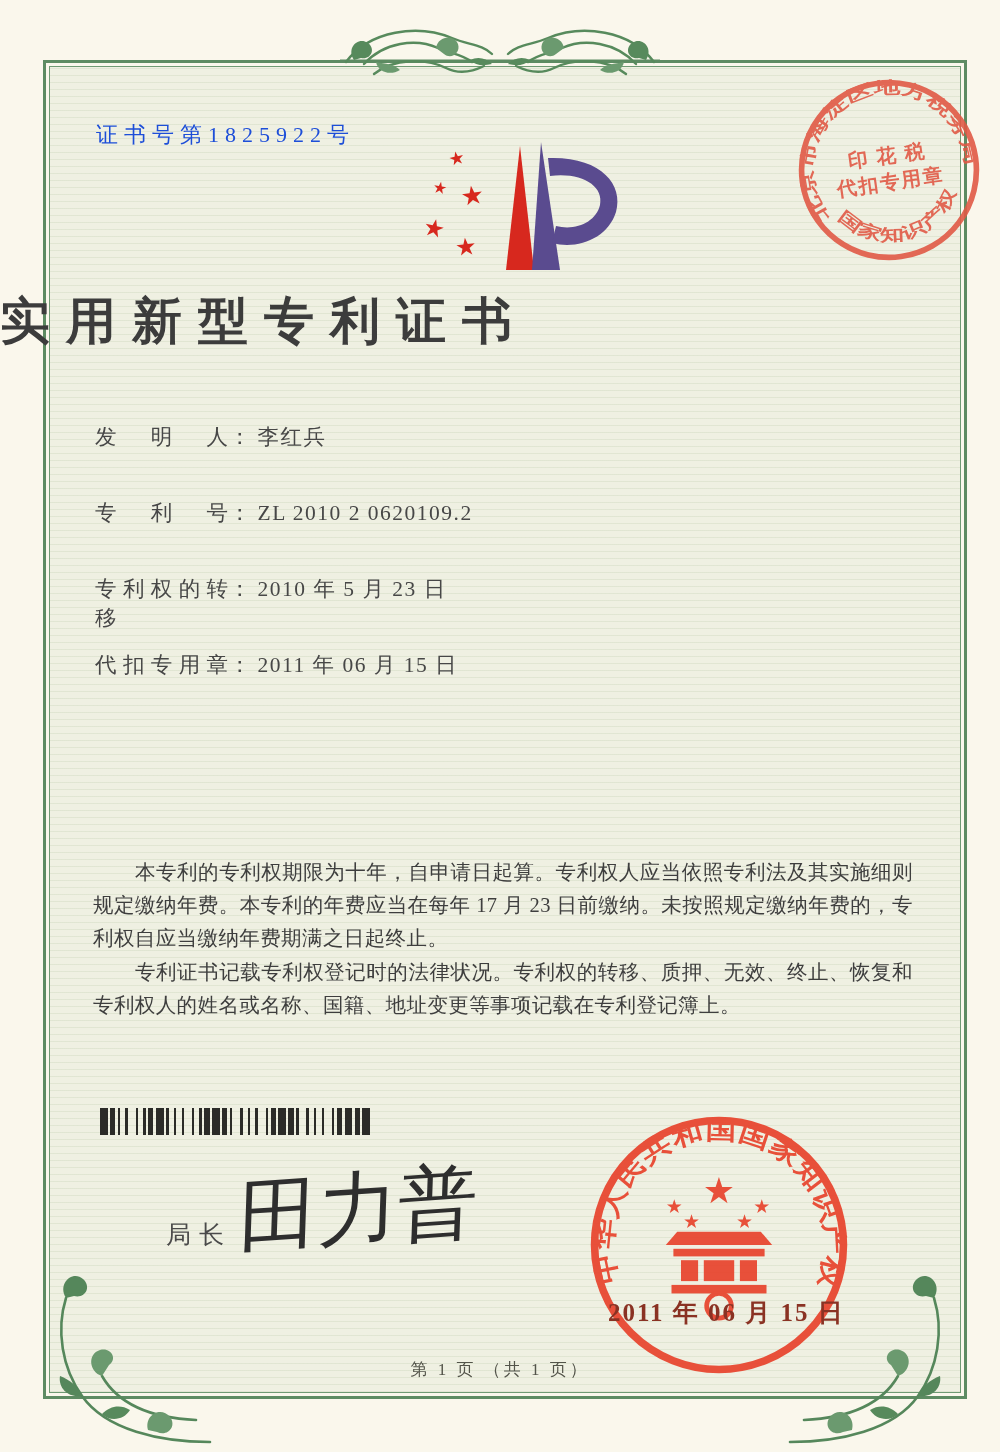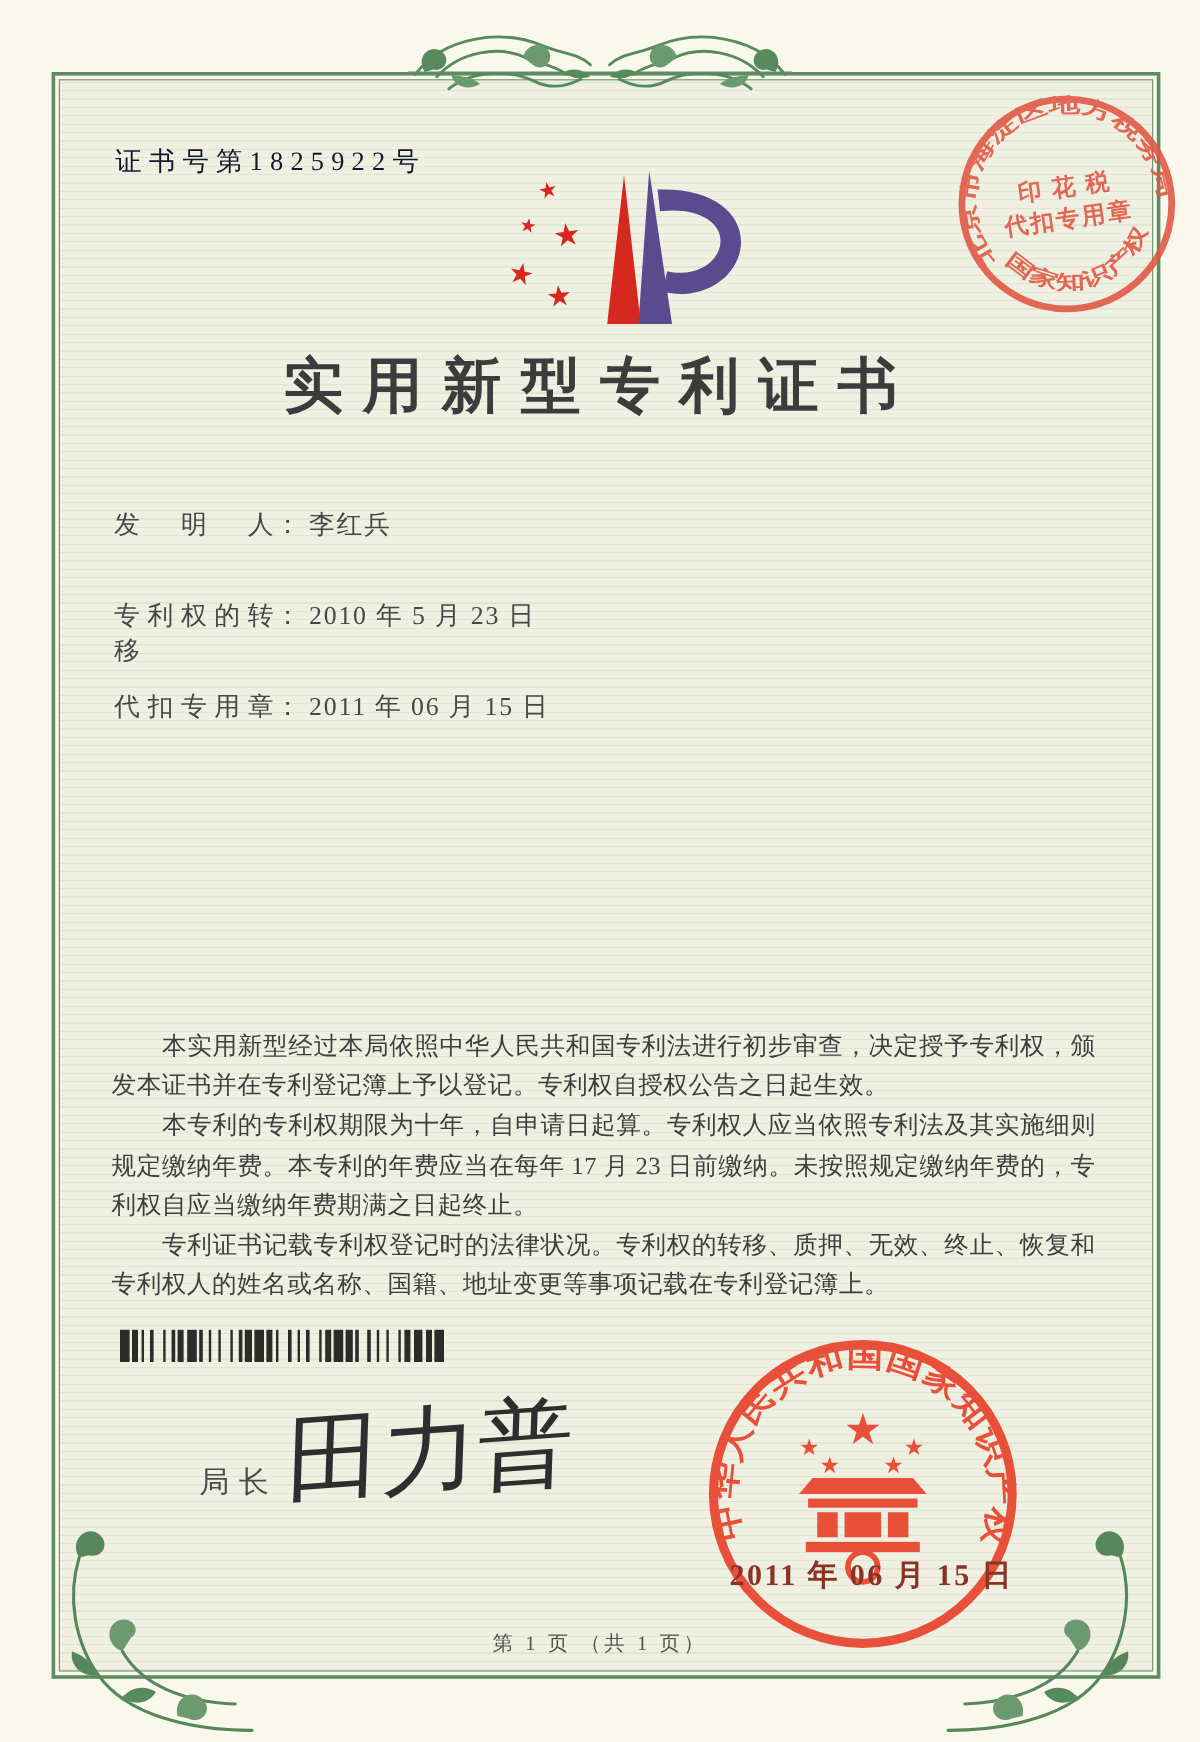--- a/index.html
+++ b/index.html
@@ -23,25 +23,25 @@
       transparent 1px, transparent 7px);
   }
   
   .ornament{position:absolute;pointer-events:none;}
   #orn-top{left:340px;top:18px;width:320px;height:84px;}
   #orn-bl{left:40px;top:1270px;width:190px;height:182px;}
   #orn-br{left:770px;top:1270px;width:190px;height:182px;}
   
   .cert-no{
     position:absolute;left:96px;top:120px;
-    font-size:22px;letter-spacing:6px;color:#0f172a;
+    font-size:22px;letter-spacing:6px;color:#1d4ed8;
   }
   .logo{position:absolute;left:420px;top:130px;width:210px;height:148px;}
   .title{
-    position:absolute;left:0;right:0;top:288px;text-align:center;
+    position:absolute;left:0;right:0;top:288px;
     font-size:50px;font-weight:700;letter-spacing:16px;color:#3c3c3c;
   }
   
   .fields{position:absolute;left:95px;top:422px;width:800px;}
   .field-row{height:76px;font-size:21.5px;color:#474747;letter-spacing:1px;}
   .field-row .lbl{
     display:inline-block;width:134px;vertical-align:top;
     text-align:justify;text-align-last:justify;
   }
   .field-row .colon{display:inline-block;margin-right:6px;}
@@ -146,29 +146,31 @@
   <path d="M128,28 C180,26 204,54 196,82 C188,108 158,120 132,113 L136,96 C156,101 176,92 180,75 C184,56 162,42 130,46 Z" fill="#5a4b8f"></path>
 </svg>
 
 <div class="title">实用新型专利证书</div>
 
 <div class="fields">
   <div class="field-row">
     <span class="lbl">发明人</span><span class="colon">：</span><span class="val">李红兵</span>
   </div>
   <div class="field-row">
+    <span class="lbl">专利号</span><span class="colon">：</span><span class="val">ZL 2010 2 0620109.2</span>
+  </div>
+  <div class="field-row">
     <span class="lbl">专利权的转移</span><span class="colon">：</span><span class="val">2010 年 5 月 23 日</span>
   </div>
   <div class="field-row">
     <span class="lbl">代扣专用章</span><span class="colon">：</span><span class="val">2011 年 06 月 15 日</span>
   </div>
 </div>
 
 <div class="body-text">
-  <p>本实用新型经过本局依照中华人民共和国专利法进行初步审查，决定授予专利权，颁发本证书并在专利登记簿上予以登记。专利权自授权公告之日起生效。</p>
   <p>本专利的专利权期限为十年，自申请日起算。专利权人应当依照专利法及其实施细则规定缴纳年费。本专利的年费应当在每年 17 月 23 日前缴纳。未按照规定缴纳年费的，专利权自应当缴纳年费期满之日起终止。</p>
   <p>专利证书记载专利权登记时的法律状况。专利权的转移、质押、无效、终止、恢复和专利权人的姓名或名称、国籍、地址变更等事项记载在专利登记簿上。</p>
 </div>
 
 <div class="barcode" id="barcode">
     <span class="bar" style="width: 7.65px;"></span>
     <span class="gap" style="width: 2.55px;"></span>
     <span class="bar" style="width: 5.1px;"></span>
     <span class="gap" style="width: 2.55px;"></span>
     <span class="bar" style="width: 2.55px;"></span>

